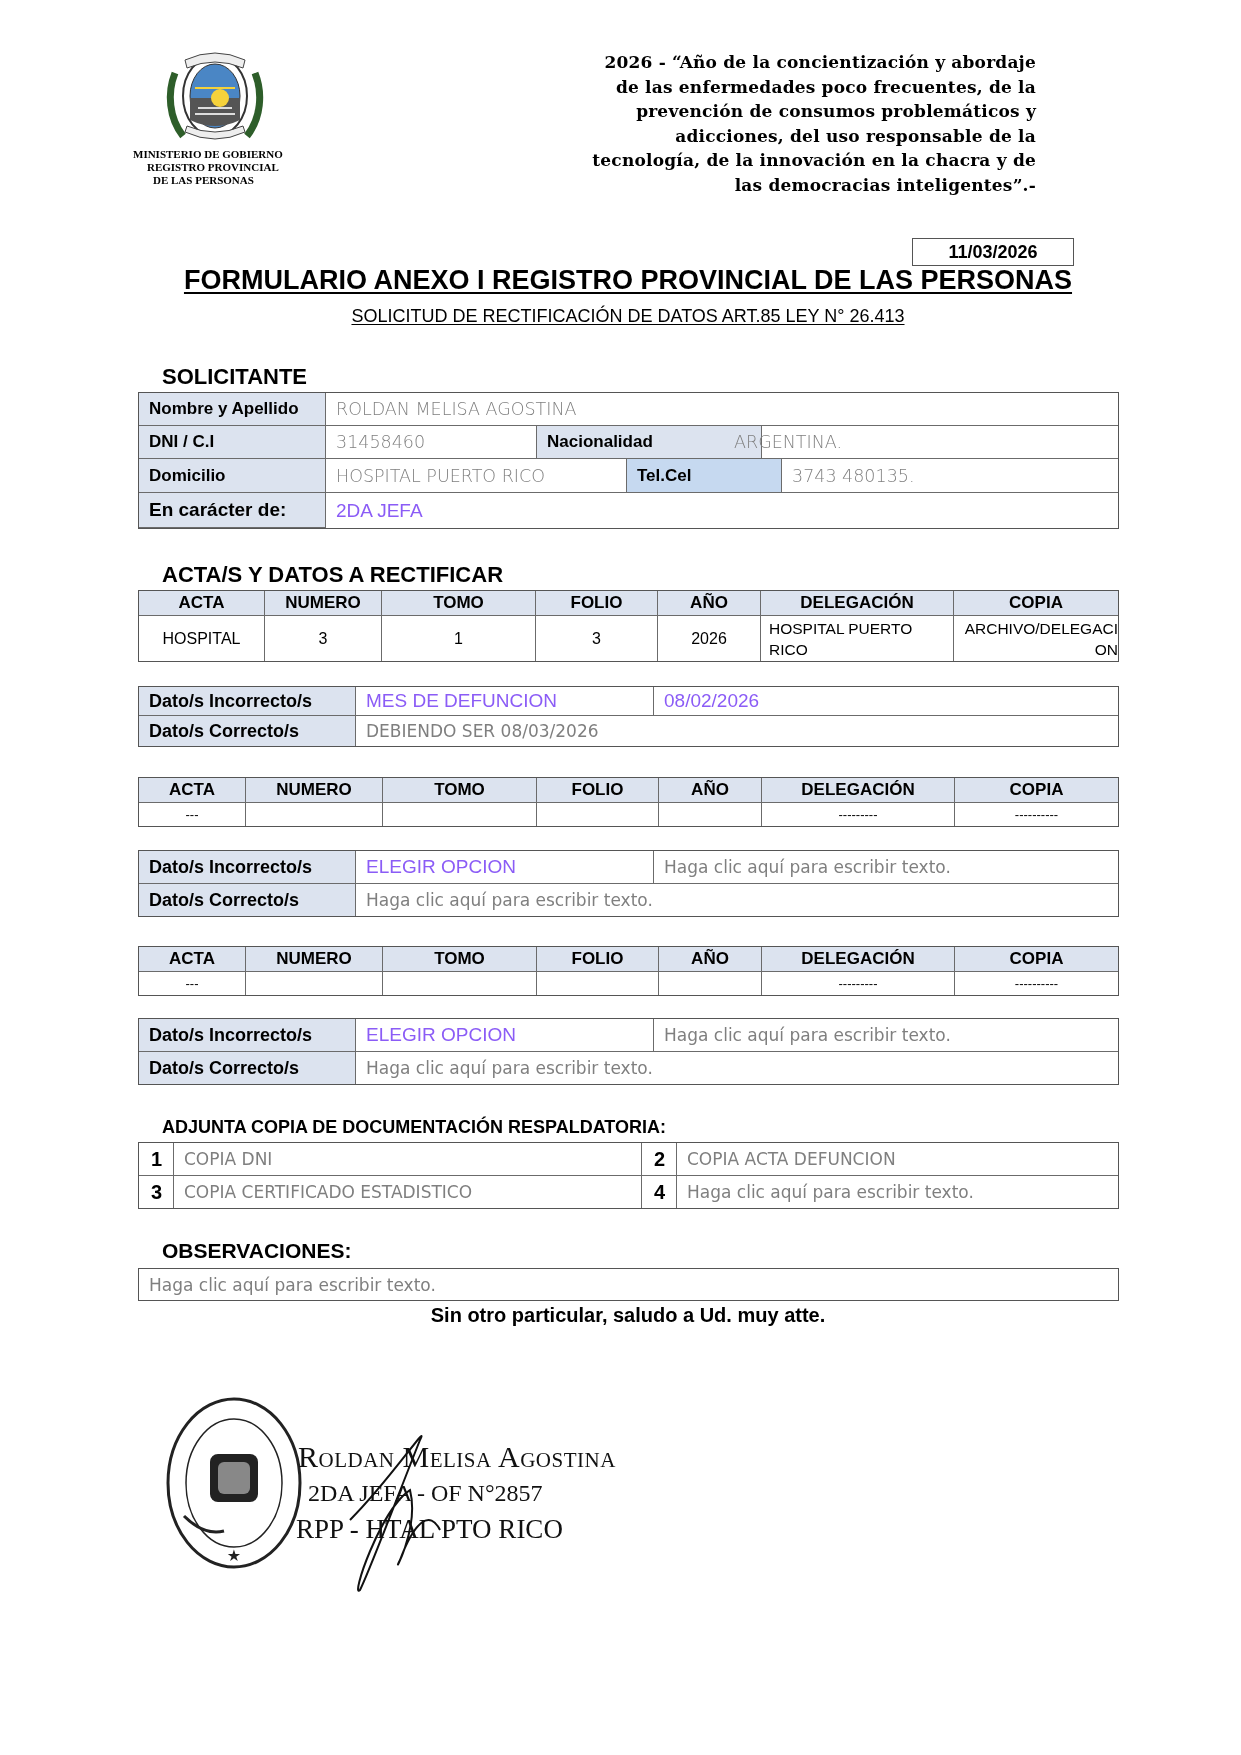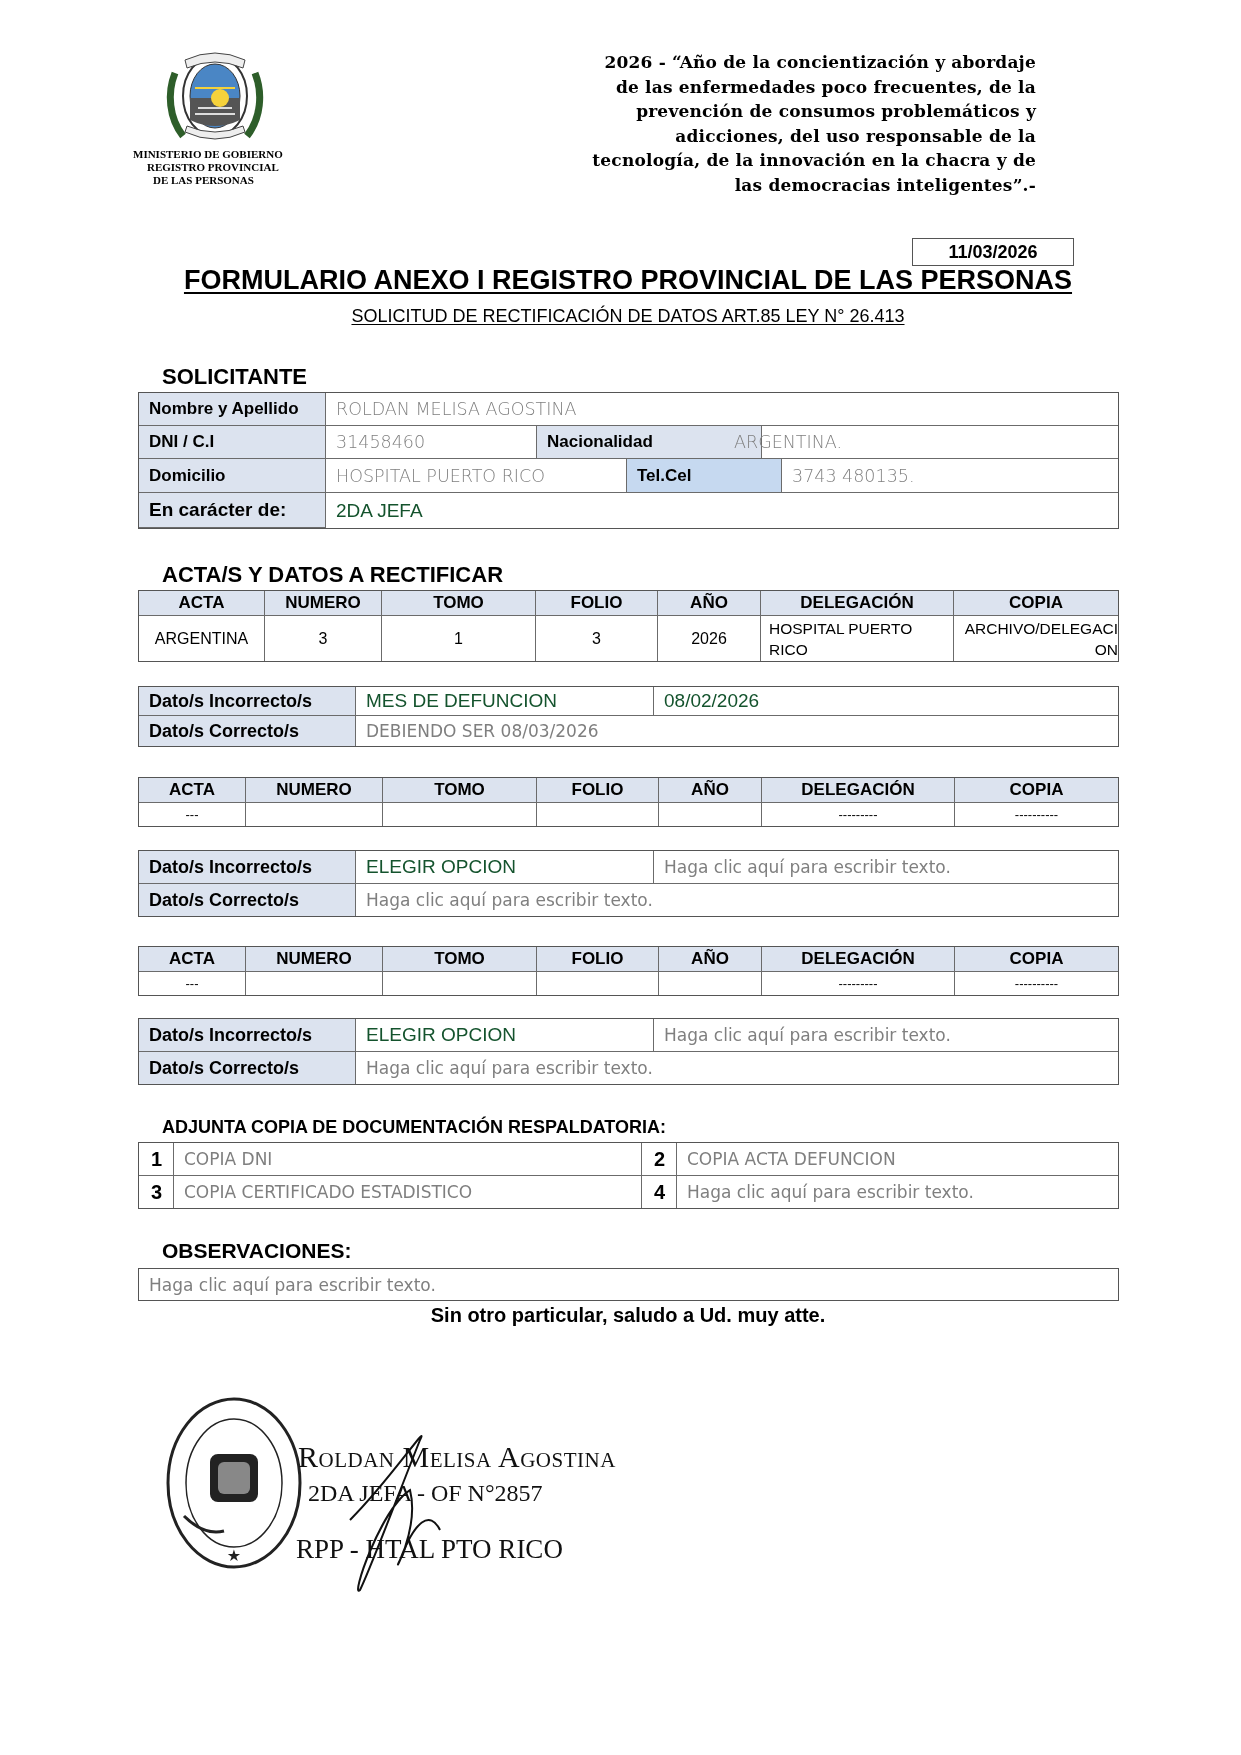--- a/index.html
+++ b/index.html
@@ -26,37 +26,37 @@
   .subtitle span { text-decoration: underline; text-underline-offset: 2px; }
 
   .section-h { font-weight: bold; font-size: 22px; line-height: 26px; }
   .section-h.small { font-size: 18px; line-height: 22px; }
 
   .grid { position: absolute; border: 1px solid #555; }
   .cell { position: absolute; border-right: 1px solid #6b6b6b; border-bottom: 1px solid #6b6b6b; display: flex; align-items: center; overflow: hidden; white-space: nowrap; }
   .lbl { background: #dce3ef; font-weight: bold; font-size: 17px; padding-left: 10px; }
   .lbl.blue { background: #c6d9f0; }
   .val-grey { color: #7f7f7f; font-size: 19px; padding-left: 10px; font-family: "DejaVu Sans", sans-serif; font-weight: 300; font-size: 17.5px; }
-  .val-black { color: #14532d; font-size: 19px; padding-left: 10px; }
+  .val-black { color: #8b5cf6; font-size: 19px; padding-left: 10px; }
   .hdr { background: #dce3ef; font-weight: bold; font-size: 17px; justify-content: center; }
   .c { justify-content: center; font-size: 16px; }
   .c.wrap { white-space: normal; text-align: right; line-height: 21px; font-size: 15.5px; }
   .c.wrap.left { justify-content: flex-start; text-align: left; padding-left: 8px; }
   .dash { font-size: 13px; color: #000; }
   .num { font-weight: bold; font-size: 20px; padding-left: 10px; }
   .ph { color: #7f7f7f; font-family: "DejaVu Sans", sans-serif; font-size: 17px; padding-left: 10px; }
 
   .closing { left: 138px; top: 1303px; width: 980px; text-align: center; font-weight: bold; font-size: 20px; line-height: 24px; }
 
   
   .stamp { left: 164px; top: 1396px; width: 140px; height: 175px; }
   .sig-text { font-family: "Liberation Serif", serif; color: #111; font-variant: small-caps; }
   .sig-1 { left: 298px; top: 1440px; font-size: 30px; letter-spacing: 0.5px; }
   .sig-2 { left: 308px; top: 1480px; font-size: 24px; }
-  .sig-3 { left: 296px; top: 1514px; font-size: 27px; margin-top: 20px; }
+  .sig-3 { left: 296px; top: 1514px; font-size: 27px; }
   .scribble { left: 330px; top: 1420px; width: 170px; height: 180px; }
 </style>
 </head>
 <body>
 
 <div class="abs logo-wrap">
   <svg class="emblem" viewBox="0 0 100 96">
 
     <path d="M10 25 C2 45 4 70 18 88" stroke="#2e5e2a" stroke-width="7" fill="none"></path>
     <path d="M90 25 C98 45 96 70 82 88" stroke="#2e5e2a" stroke-width="7" fill="none"></path>
@@ -117,21 +117,21 @@
 
 <div class="grid" style="left:138px; top:590px; width:981px; height:72px;">
   <div class="cell hdr" style="left:0; top:0; width:126px; height:25px;">ACTA</div>
   <div class="cell hdr" style="left:126px; top:0; width:117px; height:25px;">NUMERO</div>
   <div class="cell hdr" style="left:243px; top:0; width:154px; height:25px;">TOMO</div>
   <div class="cell hdr" style="left:397px; top:0; width:122px; height:25px;">FOLIO</div>
   <div class="cell hdr" style="left:519px; top:0; width:103px; height:25px;">AÑO</div>
   <div class="cell hdr" style="left:622px; top:0; width:193px; height:25px;">DELEGACIÓN</div>
   <div class="cell hdr" style="left:815px; top:0; width:164px; height:25px; border-right:none;">COPIA</div>
 
-  <div class="cell c" style="left:0; top:25px; width:126px; height:45px; border-bottom:none;">ARGENTINA</div>
+  <div class="cell c" style="left:0; top:25px; width:126px; height:45px; border-bottom:none;">HOSPITAL</div>
   <div class="cell c" style="left:126px; top:25px; width:117px; height:45px; border-bottom:none;">3</div>
   <div class="cell c" style="left:243px; top:25px; width:154px; height:45px; border-bottom:none;">1</div>
   <div class="cell c" style="left:397px; top:25px; width:122px; height:45px; border-bottom:none;">3</div>
   <div class="cell c" style="left:519px; top:25px; width:103px; height:45px; border-bottom:none;">2026</div>
   <div class="cell c wrap left" style="left:622px; top:25px; width:193px; height:45px; border-bottom:none;">HOSPITAL PUERTO RICO</div>
   <div class="cell c wrap" style="left:815px; top:25px; width:164px; height:45px; border-right:none; border-bottom:none; word-break:break-all;">ARCHIVO/DELEGACION</div>
 </div>
 
 <div class="grid" style="left:138px; top:686px; width:981px; height:61px;">
   <div class="cell lbl" style="left:0; top:0; width:217px; height:29px; font-size:18px;">Dato/s Incorrecto/s</div>

